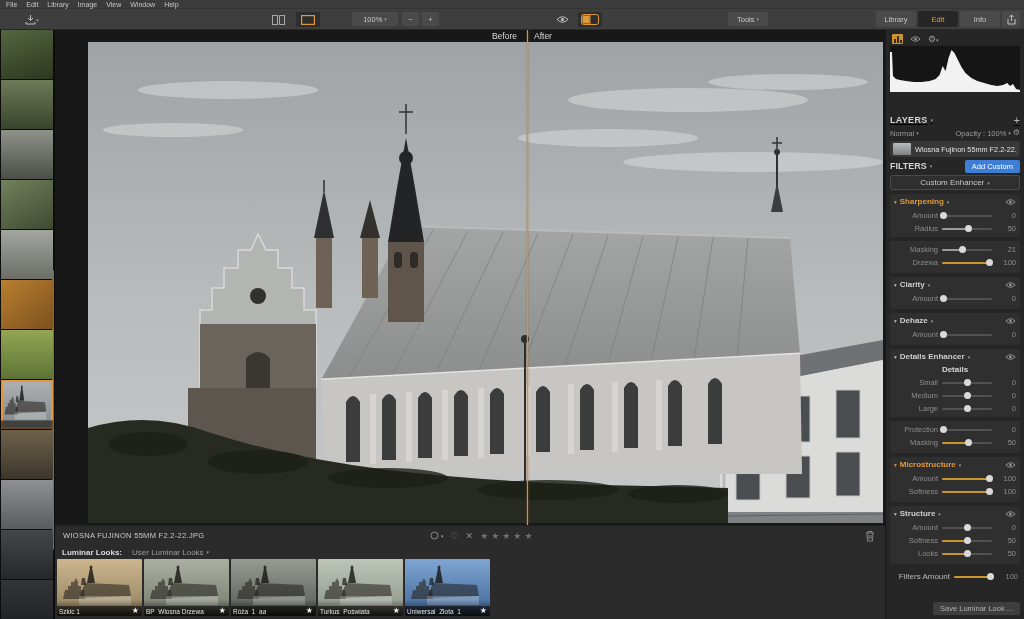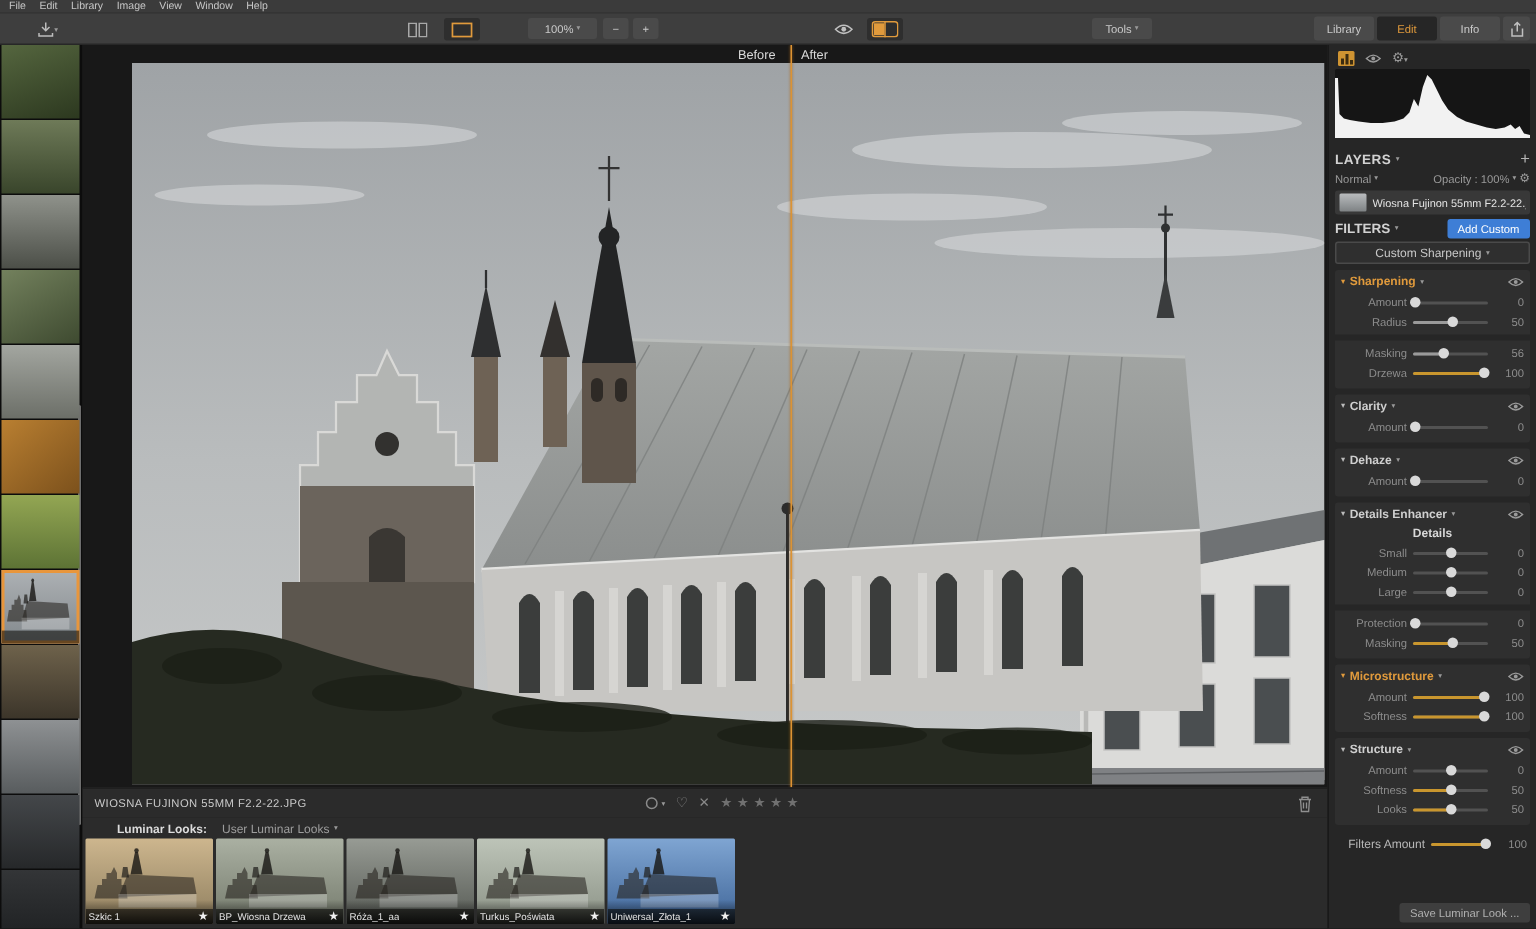--- a/index.html
+++ b/index.html
@@ -55,21 +55,21 @@
   .infobar{position:absolute;left:55px;top:525px;width:830px;height:20px;background:#2b2b2b;border-top:1px solid #1f1f1f;display:flex;align-items:center;}
   .fname{margin-left:8px;font-size:7.5px;color:#c9c9c9;letter-spacing:.3px;}
   .rategrp{position:absolute;left:375px;display:flex;align-items:center;gap:7px;color:#8a8a8a;}
   .rategrp .g{font-size:9px;color:#8a8a8a;}
   .stars{font-size:9px;color:#707070;letter-spacing:3px;}
   .trash{position:absolute;right:10px;top:4px;}
 
   
   .looksbar{position:absolute;left:55px;top:545px;width:830px;height:74px;background:#2b2b2b;}
   .looks-head{height:14px;display:flex;align-items:center;padding-left:7px;gap:10px;}
-  .looks-title{font-size:8px;font-weight:bold;color:#dcdcdc;margin-left:16px;}
+  .looks-title{font-size:8px;font-weight:bold;color:#dcdcdc;}
   .looks-dd{font-size:8px;color:#9d9d9d;display:flex;gap:3px;align-items:center;}
   .looks-row{display:flex;gap:2px;padding-left:2px;}
   .look{position:relative;width:85px;height:57px;border-radius:1px;overflow:hidden;}
   .look svg{position:absolute;inset:0;width:100%;height:100%;}
   .lk1{background:linear-gradient(#cdb68e,#8e7e5e);}
   .lk2{background:linear-gradient(#aab0a2,#747a6c);}
   .lk3{background:linear-gradient(#979b94,#565a54);}
   .lk4{background:linear-gradient(#bdc4b8,#8b9286);}
   .lk5{background:linear-gradient(#7fa5d2,#3f6598);}
   .look .shade{position:absolute;left:0;right:0;bottom:0;height:16px;background:linear-gradient(transparent,rgba(0,0,0,.75));}
@@ -432,21 +432,21 @@
         <path d="M1 4 Q6 -1 11 4 Q6 9 1 4 Z" fill="none" stroke="#9a9a9a"></path>
           <circle cx="6" cy="4" r="1.4" fill="#9a9a9a"></circle>
       </svg>
       <span class="gear">⚙<span class="caret">▾</span></span>
     </div>
     <div class="hist">
       <svg viewBox="0 0 131 46" preserveAspectRatio="none">
         <polygon fill="#f2f2f2" points="0,46 0,6 2,6 3,30 6,33 10,34 16,35 24,36 32,36 40,35 46,33 50,29 53,20 56,25 59,12 62,4 65,7 68,13 72,21 76,27 82,32 88,35 95,37 102,39 108,40 114,39 118,37 121,40 124,38 127,43 131,44 131,46"></polygon>
       </svg>
     </div>
-    <div class="rowhead" style="margin-top:6px;">
+    <div class="rowhead" style="margin-top:20px;text-decoration:underline;">
       <span class="title">LAYERS</span>
       <span class="caret">▾</span>
       <span class="sp"></span>
       <span class="plus">+</span>
     </div>
     <div class="blendrow">
       <span>Normal</span>
       <span class="caret">▾</span>
       <span class="sp"></span>
       <span>Opacity :</span>
@@ -458,21 +458,21 @@
       <span class="layerthumb"></span>
       <span class="layername">Wiosna Fujinon 55mm F2.2-22.jpg</span>
     </div>
     <div class="filtersrow">
       <span class="title" style="font-size:9px;font-weight:bold;color:#d2d2d2">FILTERS</span>
       <span class="caret">▾</span>
       <span class="sp"></span>
       <span class="addbtn">Add Custom</span>
     </div>
     <div class="wsbtn">
-      <span>Custom Sharpening</span>
+      <span>Custom Enhancer</span>
         <span class="caret">▾</span>
     </div>
 
     <div>
         <div class="card accent">
           <div class="card-head">
             <span class="hcaret">▾</span>
             <span class="cname">Sharpening</span>
             <span class="caret">▾</span>
             <span class="sp"></span>
@@ -496,21 +496,21 @@
             </span>
             <span class="svalue">50</span>
           </div>
           <div class="sdiv"></div>
           <div class="srow">
             <span class="slabel">Masking</span>
             <span class="strack">
               <span class="sfill gray" style="width: 40%;"></span>
               <span class="sthumb" style="left: calc(40% - 3.5px);"></span>
             </span>
-            <span class="svalue">56</span>
+            <span class="svalue">21</span>
           </div>
           <div class="srow">
             <span class="slabel">Drzewa</span>
             <span class="strack">
               <span class="sfill orange" style="width: 94%;"></span>
               <span class="sthumb" style="left: calc(94% - 3.5px);"></span>
             </span>
             <span class="svalue">100</span>
           </div>
         </div>

